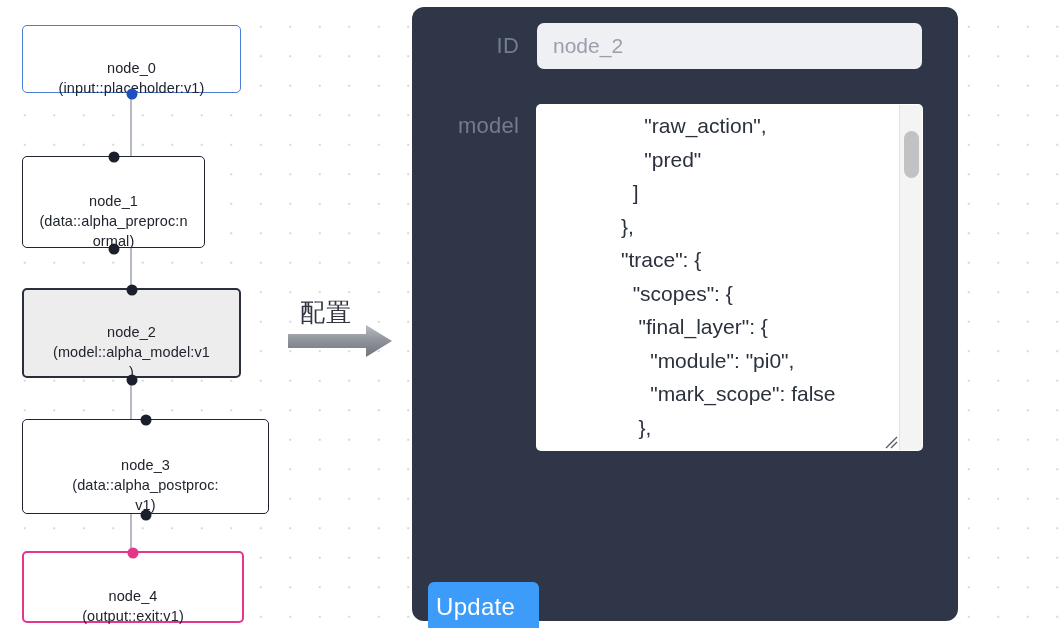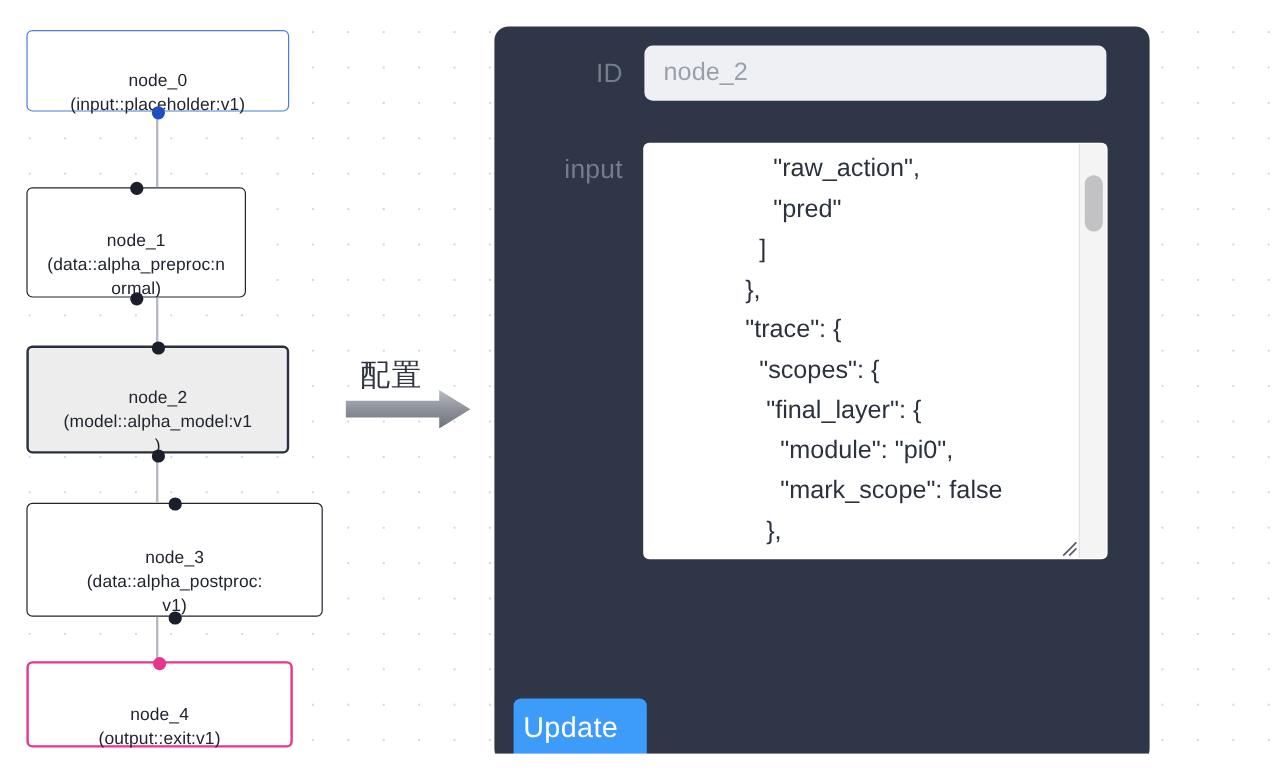--- a/index.html
+++ b/index.html
@@ -87,21 +87,21 @@
     font-size: 25px;
     color: #30353f;
     font-family: "DejaVu Sans", sans-serif;
     letter-spacing: 1px;
   }
 
   
   #config-panel {
     position: absolute;
     left: 412px;
-    top: 22px;
+    top: 7px;
     width: 546px;
     height: 614px;
     background: #2e3647;
     border-radius: 12px;
     z-index: 5;
     box-sizing: border-box;
     padding: 16px 36px 0 20px;
   }
 
   .field-row {
@@ -289,21 +289,21 @@
 
   <div class="field-row">
     <div class="field-label">ID</div>
     <input class="text-input" type="text" placeholder="node_2" style="">
   </div>
 
   <div class="field-row">
   </div>
 
   <div class="field-row">
-    <div class="field-label top">input</div>
+    <div class="field-label top">model</div>
     <div class="ta-wrap">
       <pre class="ta-text">    "raw_action",
     "pred"
   ]
 },
 "trace": {
   "scopes": {
    "final_layer": {
      "module": "pi0",
      "mark_scope": false

